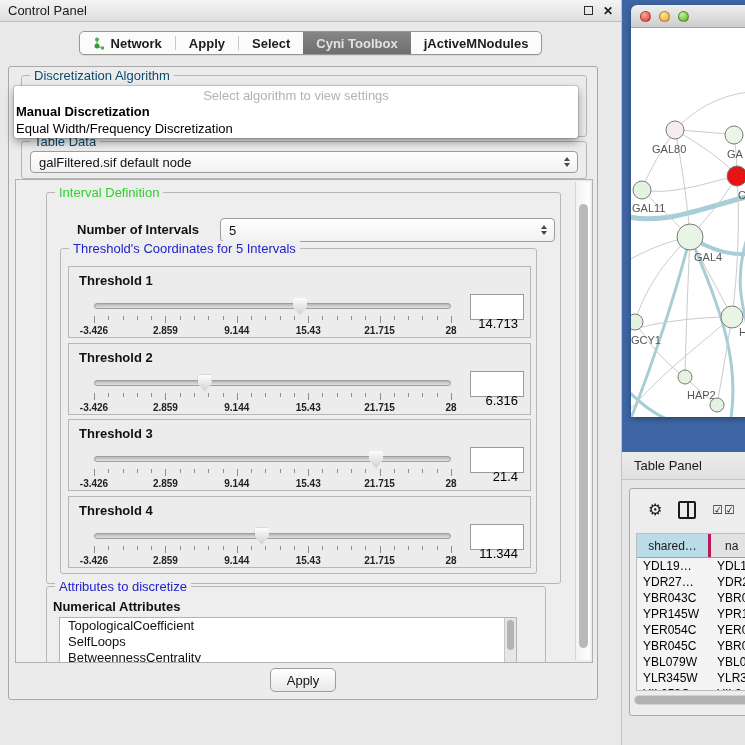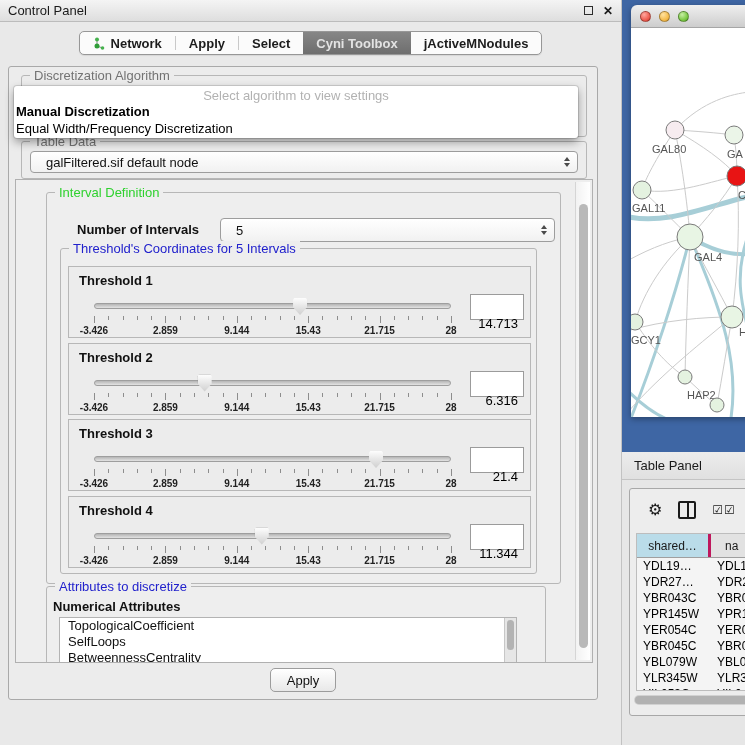--- a/index.html
+++ b/index.html
@@ -23,27 +23,27 @@
     font-weight:bold; color:#1c1c1c; cursor:default; white-space:nowrap; }
   .tab.selected { background:linear-gradient(#868686,#6e6e6e); color:#e3e3e3; }
   .tab-sep { width:1px; background:#c9c9c9; margin:4px 0; }
 
   .main-panel { position:absolute; left:8px; top:66px; width:590px; height:634px;
     border:1px solid #a9a9a9; border-radius:3px; background:#ececec; }
 
   .groupbox { position:absolute; border:1px solid #b7b7b7; border-radius:3px; }
   .legend { position:absolute; top:-8px; left:8px; background:#ececec; padding:0 4px;
     font-size:13px; white-space:nowrap; }
-  .legend.gray { color:#737373; }
+  .legend.gray { color:#0c4a6e; }
   .legend.green { color:#2fd12f; }
   .legend.blue { color:#2121cc; }
 
   .combo { display:flex; align-items:center; background:linear-gradient(#ffffff,#f1f1f1);
     border:1px solid #9d9d9d; border-radius:4px; font-size:13px; color:#111;
-    padding-left:15px; position:absolute; }
+    padding-left:8px; position:absolute; }
   .combo .stepper { margin-left:auto; margin-right:7px; display:flex; flex-direction:column; gap:2px; }
   .stepper .up { width:0; height:0; border-left:3.5px solid transparent;
     border-right:3.5px solid transparent; border-bottom:4.5px solid #4a4a4a; }
   .stepper .down { width:0; height:0; border-left:3.5px solid transparent;
     border-right:3.5px solid transparent; border-top:4.5px solid #4a4a4a; }
 
   .algo-group { left:12px; top:8px; width:566px; height:62px; }
   .algo-combo { left:16px; top:30px; width:534px; height:24px;
     box-shadow:0 0 0 3px rgba(92,156,228,0.6); }
 

